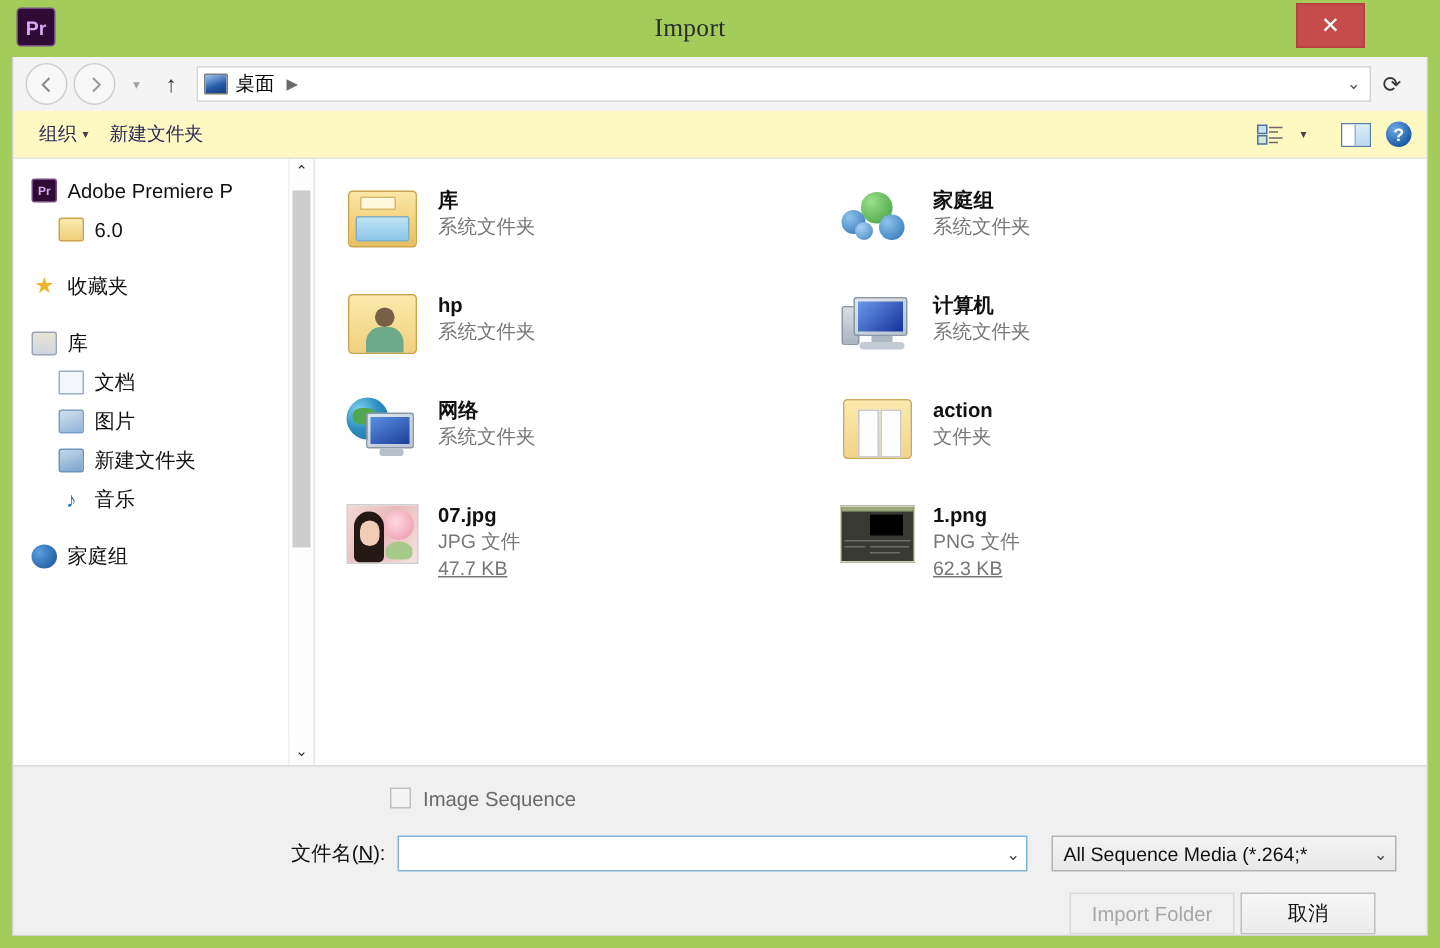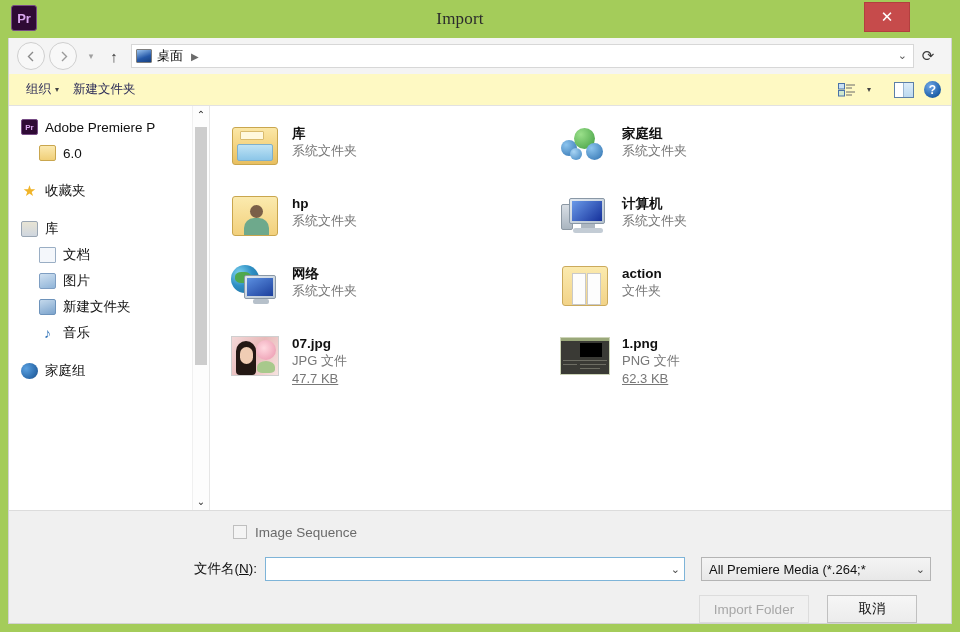--- a/index.html
+++ b/index.html
@@ -407,20 +407,21 @@
   
   .bottom {
     background: #f0f0f0;
     height: 148px;
     position: relative;
     border-top: 1px solid #dcdcdc;
   }
   .seq-row {
     display: flex; align-items: flex-start; gap: 8px;
     padding: 14px 0 0 224px;
+    margin-left: 27px;
   }
   .checkbox {
     width: 14px; height: 14px;
     border: 1px solid #bfbfbf; background: #f4f4f4;
     cursor: pointer;
   }
   .seq-label { font-size: 13.5px; color: #6a6a6a; }
 
   .fname-row {
     display: flex; align-items: center;
@@ -453,21 +454,21 @@
     padding: 0 5px 0 7px;
     font-size: 13px; color: #111;
     cursor: pointer;
     margin-left: 8px;
     white-space: nowrap; overflow: hidden;
   }
   .filter-select .chev { font-size: 11px; color:#4a4a4a; }
 
   .btn-row {
     display: flex; align-items: center; justify-content: flex-end;
-    gap: 18px;
+    gap: 4px;
     padding: 14px 34px 0 0;
   }
   .btn {
     min-width: 90px; height: 28px;
     font-size: 13.5px;
     display: flex; align-items: center; justify-content: center;
     border: 1px solid #c0c0c0;
     background: linear-gradient(180deg,#f6f6f6 0%, #ececec 100%);
     color: #111; cursor: pointer;
   }
@@ -732,21 +733,21 @@
 
       <div class="fname-row">
         <div class="fname-label">
           <span>文件名(</span><u>N</u><span>):</span>
         </div>
         <div class="fname-input">
           <input value="" style="">
           <span class="fname-chev">⌄</span>
         </div>
         <div class="filter-select">
-          <span>All Premiere Media (*.264;*</span>
+          <span>All Sequence Media (*.264;*</span>
           <span class="chev">⌄</span>
         </div>
       </div>
 
       <div class="btn-row">
         <div class="btn wide disabled">Import Folder</div>
         <div class="btn">取消</div>
       </div>
 
     </div>

